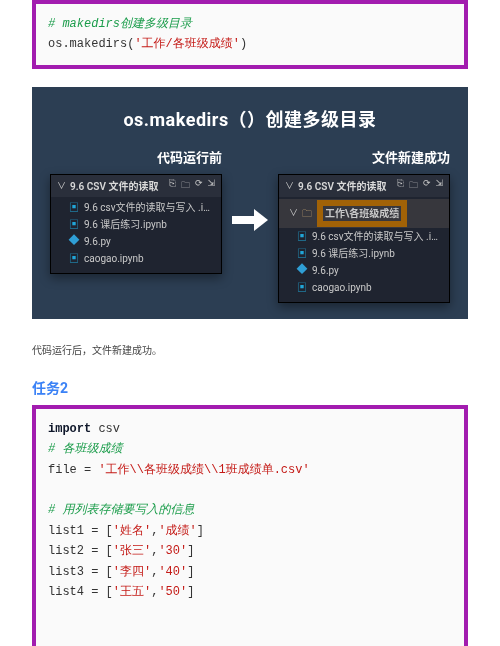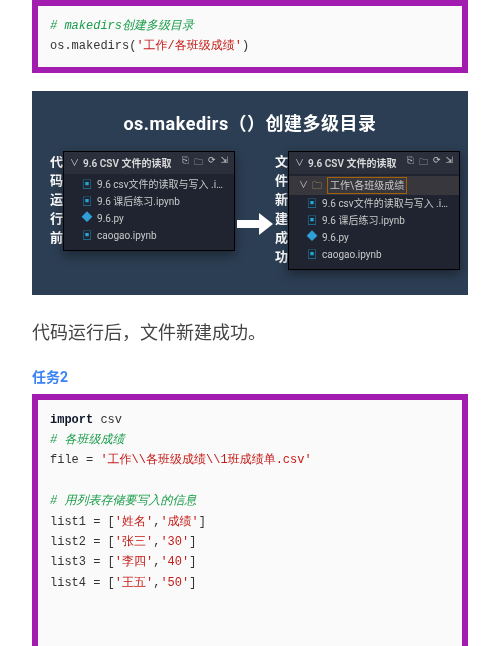--- a/index.html
+++ b/index.html
@@ -9,57 +9,58 @@
     font-family: -apple-system, BlinkMacSystemFont, "Segoe UI", Roboto, "Helvetica Neue", Arial, "Noto Sans CJK SC", "PingFang SC", "Microsoft YaHei", sans-serif;
     color: #333;
   }
   .page {
     width: 500px;
     margin: 0 auto;
     box-sizing: border-box;
     padding: 0 32px 40px 32px;
   }
   .codebox {
-    border: 6px solid #a21caf;
+    border: 4px solid #a21caf;
     background: #fafafa;
     padding: 10px 12px;
     font-family: "SFMono-Regular", Consolas, "Liberation Mono", Menlo, monospace;
     font-size: 12px;
     line-height: 1.7;
     white-space: pre;
     color: #333;
     overflow-x: auto;
   }
   .codebox .c-com   { color: #1a9c4a; font-style: italic; }
   .codebox .c-str   { color: #c41a16; }
   .codebox .c-kw    { color: #0f172a; font-weight: bold; }
   .codebox .c-text  { color: #333; }
 
   .diagram {
     margin-top: 18px;
     background: #2c3e53;
-    padding: 18px 18px 22px 18px;
+    padding: 18px 18px 16px 18px;
     color: #fff;
   }
   .diagram-title {
     text-align: center;
     font-size: 18px;
     font-weight: 700;
     margin-bottom: 16px;
     letter-spacing: 0.5px;
   }
   .diagram-row {
     display: flex;
     align-items: flex-start;
     justify-content: space-between;
   }
   .diagram-col {
     flex: 0 0 170px;
     display: flex;
-    align-items: flex-start;
+    flex-direction: column;
+    align-items: flex-end;
   }
   .diagram-label {
     font-size: 13px;
     font-weight: 600;
     margin-bottom: 8px;
   }
   .arrow {
     flex: 0 0 40px;
     display: flex;
     align-items: center;
@@ -109,42 +110,43 @@
     color: #c9c9c9;
     line-height: 1.5;
     white-space: nowrap;
     overflow: hidden;
   }
   .exp-item.folder {
     padding-left: 10px;
     background: #37373d;
   }
   .exp-item.folder.highlight .exp-name {
-    border: 1px solid #a16207;
+    border: 6px solid #a16207;
     padding: 0 2px;
+    font-weight: bold;
   }
   .exp-icon {
     width: 10px;
     height: 10px;
     margin-right: 5px;
     flex-shrink: 0;
     display: inline-flex;
     align-items: center;
     justify-content: center;
   }
   .exp-name {
     overflow: hidden;
     text-overflow: ellipsis;
   }
   .ico-nb  { color: #21a6d8; font-size: 10px; }
   .ico-py  { color: #2f9fd6; font-size: 11px; }
   .ico-fld { color: #dcb67a; font-size: 10px; }
 
   .body-text {
-    font-size: 18px;
+    font-size: 10px;
     color: #444;
     margin: 24px 0 18px 0;
     line-height: 1.6;
   }
   .task-title {
     font-size: 14px;
     font-weight: 700;
     color: #3b82f6;
     margin-bottom: 8px;
   }

